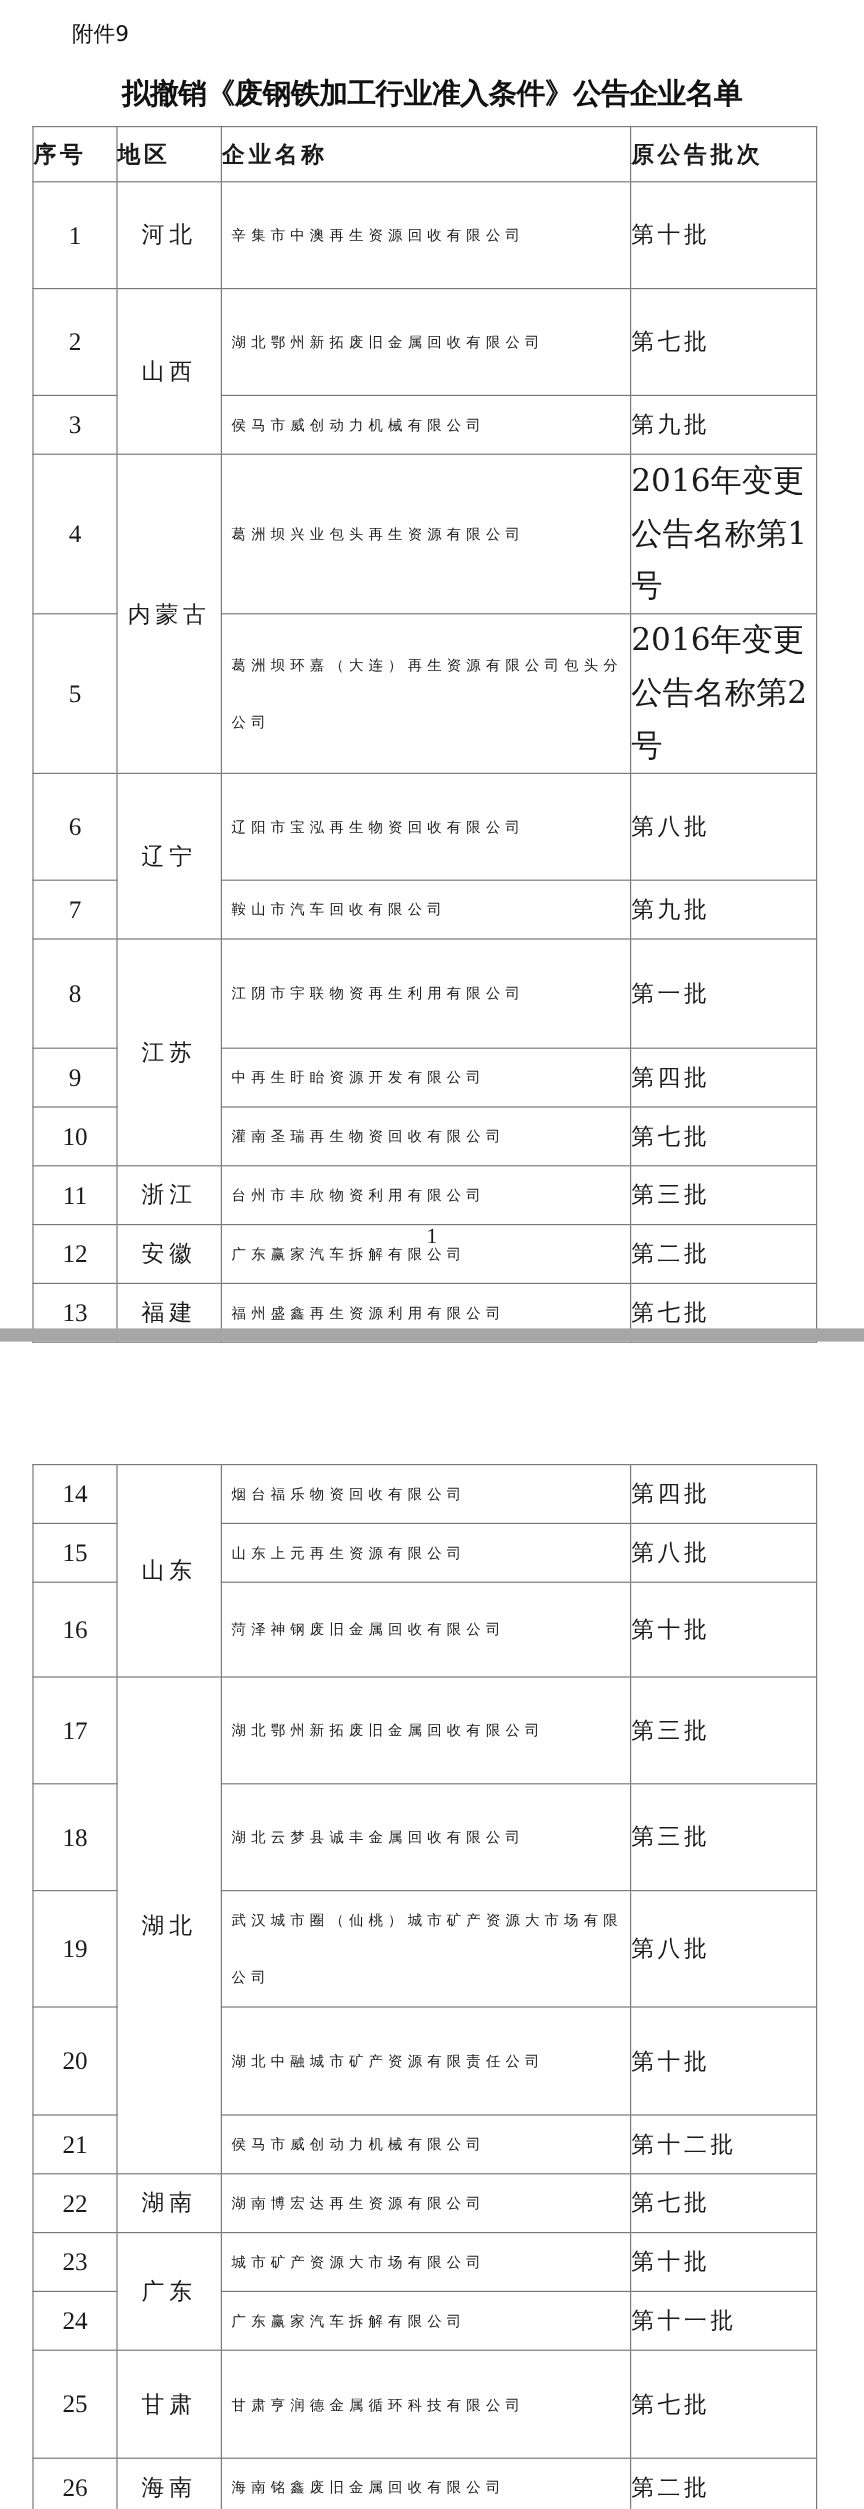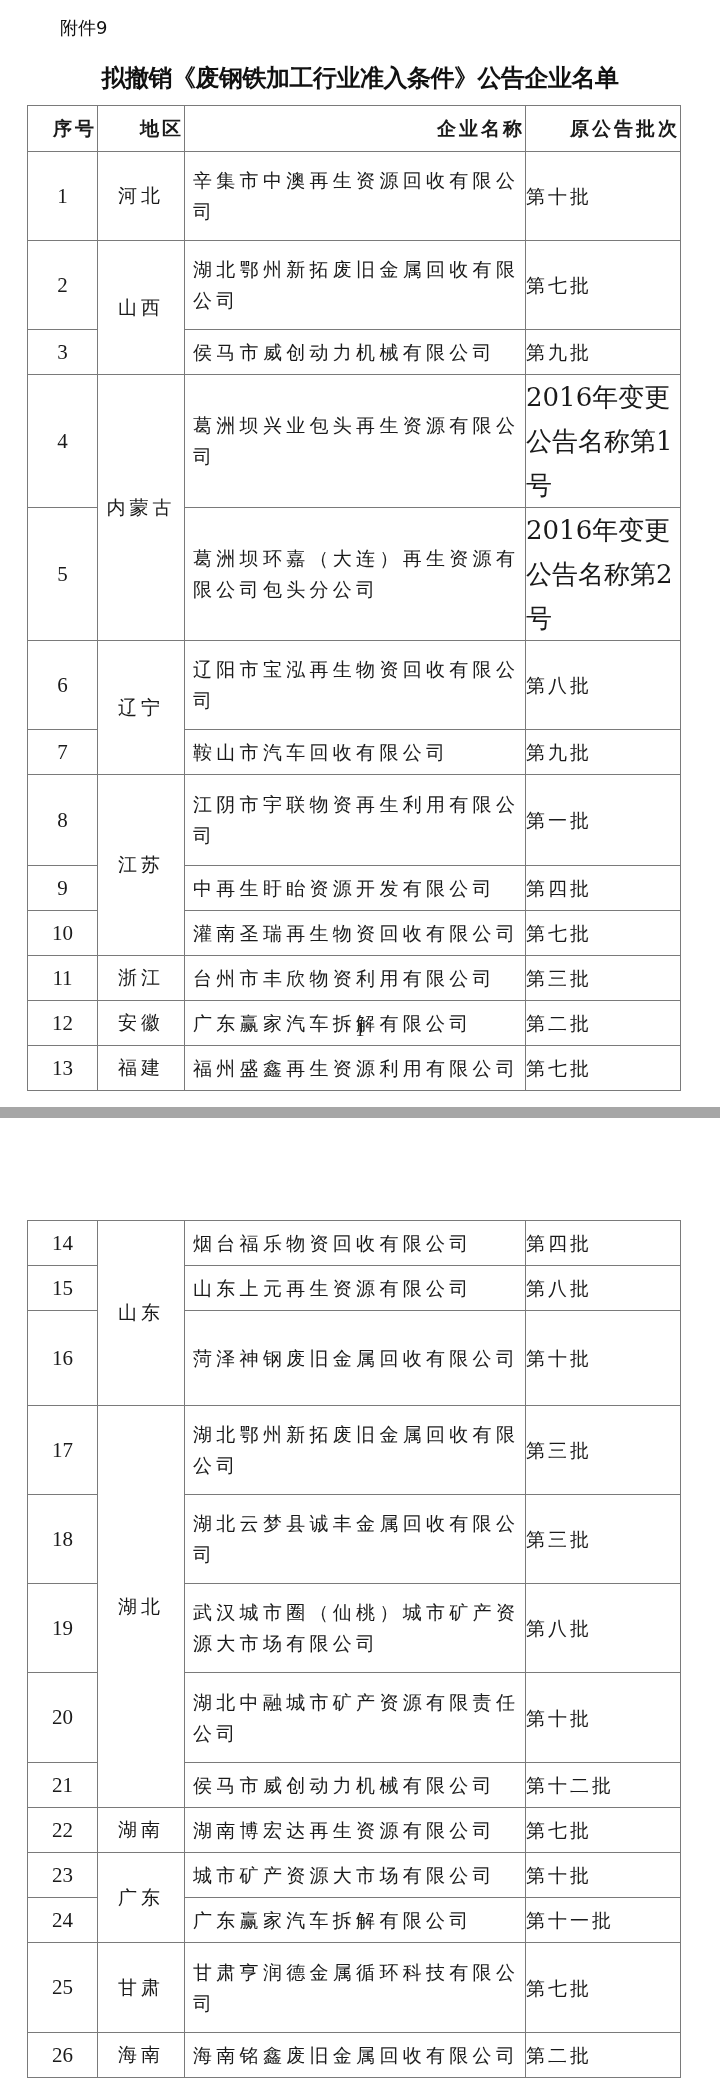--- a/index.html
+++ b/index.html
@@ -1,24 +1,24 @@
 <!DOCTYPE html>
 <html><head>
 <meta charset="utf-8">
 <style>
   html, body { margin: 0; padding: 0; background: #ffffff; }
   body { width: 720px; height: 2091px; position: relative; overflow: hidden; color: #1a1a1a; font-family: "DejaVu Serif", "Liberation Serif", serif; }
   .attachment { position: absolute; left: 60px; top: 16px; font-family: "DejaVu Sans", "Liberation Sans", sans-serif; font-size: 18px; color: #111; text-align: right; }
   .title { position: absolute; left: 0; width: 720px; top: 62px; text-align: center; font-size: 24px; font-weight: bold; letter-spacing: -0.5px; color: #111; }
   table.doc { position: absolute; left: 27px; border-collapse: collapse; table-layout: fixed; }
   table.doc td, table.doc th { border: 1.5px solid #7a7a7a; padding: 0; vertical-align: middle; }
-  table.doc th { font-weight: bold; font-size: 19px; text-align: right; letter-spacing: 3px; }
+  table.doc th { font-weight: bold; font-size: 19px; text-align: left; letter-spacing: 3px; }
   .c-num { text-align: center; font-family: "Liberation Serif", "DejaVu Serif", serif; font-size: 21px; }
   .c-reg { text-align: center; font-size: 19px; letter-spacing: 4px; }
-  .c-name { text-align: left; font-size: 19px; letter-spacing: 4.3px; padding-left: 8px !important; line-height: 31px; word-break: break-all; }
+  .c-name { text-align: left; font-size: 12px; letter-spacing: 4.3px; padding-left: 8px !important; line-height: 48px; word-break: break-all; }
   .c-batch { text-align: left; font-size: 19px; letter-spacing: 3px; line-height: 44px; }
   .c-batch.small { letter-spacing: 0; font-size: 26px; line-height: 44px; }
   .pageno { position: absolute; top: 1020px; left: 0; width: 720px; text-align: center; font-family: "Liberation Serif", serif; font-size: 18px; }
   .separator { position: absolute; left: 0; top: 1107px; width: 720px; height: 11px; background: #a6a6a6; }
 </style>
 </head>
 <body>
 
 <div class="attachment">附件9</div>
 <div class="title">拟撤销《废钢铁加工行业准入条件》公告企业名单</div>
@@ -129,21 +129,21 @@
     <td class="c-num">14</td>
     <td class="c-reg" rowspan="3">山东</td>
     <td class="c-name">烟台福乐物资回收有限公司</td>
     <td class="c-batch">第四批</td>
   </tr>
   <tr style="height:45px">
     <td class="c-num">15</td>
     <td class="c-name">山东上元再生资源有限公司</td>
     <td class="c-batch">第八批</td>
   </tr>
-  <tr style="height:95px">
+  <tr style="height:79px">
     <td class="c-num">16</td>
     <td class="c-name">菏泽神钢废旧金属回收有限公司</td>
     <td class="c-batch">第十批</td>
   </tr>
   <tr style="height:89px">
     <td class="c-num">17</td>
     <td class="c-reg" rowspan="5">湖北</td>
     <td class="c-name">湖北鄂州新拓废旧金属回收有限公司</td>
     <td class="c-batch">第三批</td>
   </tr>

